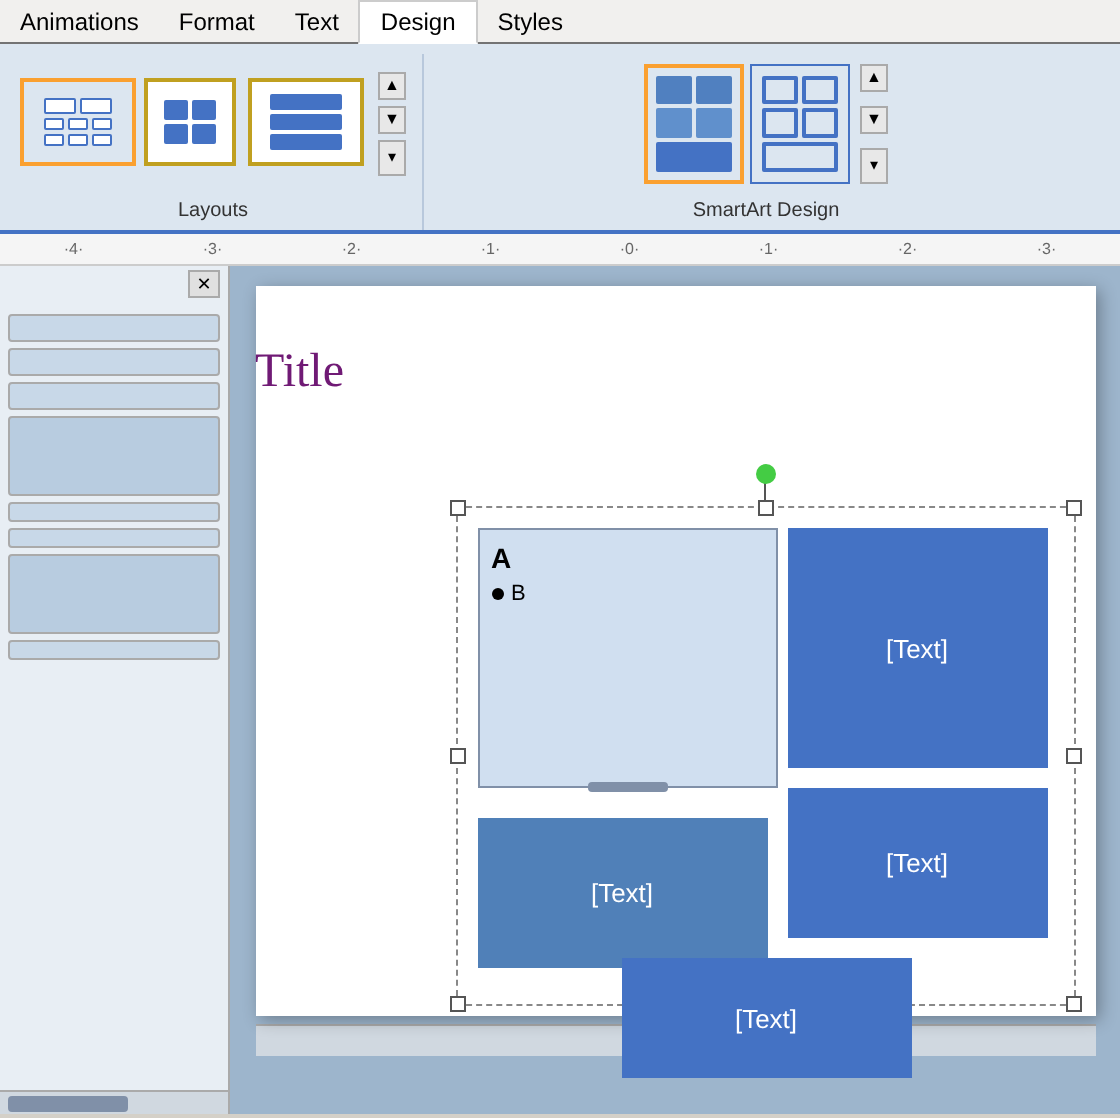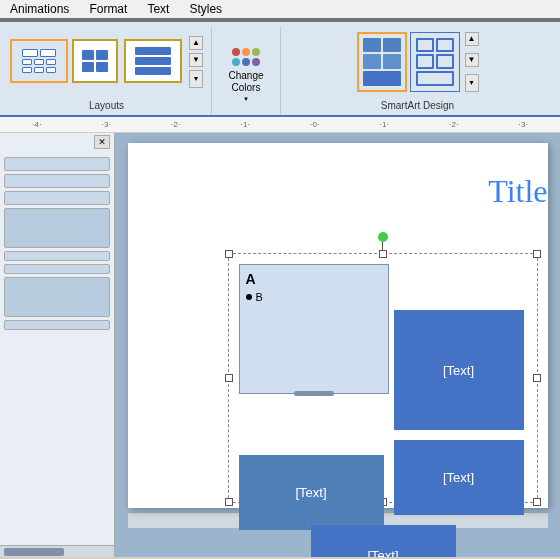--- a/index.html
+++ b/index.html
@@ -2,21 +2,21 @@
 <html><head>
   <meta charset="utf-8">
   <style>
     * { box-sizing: border-box; margin: 0; padding: 0; }
     body { font-family: 'Segoe UI', Arial, sans-serif; font-size: 12px; background: #d4d0c8; width: 560px; height: 559px; overflow: hidden; }
 
     
     .menu-bar {
       display: flex;
       background: #f1f0ee;
-      border-bottom: 4px solid #737373;
+      border-bottom: 1px solid #737373;
       height: 22px;
       align-items: stretch;
     }
     .menu-item {
       padding: 3px 10px;
       font-size: 12px;
       cursor: pointer;
       display: flex;
       align-items: center;
     }
@@ -294,24 +294,24 @@
     .slide {
       background: #fff;
       width: 420px;
       height: 365px;
       position: relative;
       box-shadow: 2px 2px 8px rgba(0,0,0,0.3);
     }
 
     
     .slide-title {
-      text-align: right;
-      font-size: 32px;
+      text-align: left;
+      font-size: 24px;
       font-family: 'Times New Roman', serif;
-      color: #3b82f6;
+      color: #701a75;
       margin-top: 30px;
     }
 
     
     .smartart-container {
       position: absolute;
       border: 1px dashed #888;
       left: 100px;
       top: 110px;
       width: 310px;
@@ -357,21 +357,20 @@
 
     
     .smartart-box {
       position: absolute;
       background: #4472c4;
       display: flex;
       align-items: center;
       justify-content: center;
       color: #fff;
       font-size: 13px;
-      margin-top: 46px;
     }
 
     
     .text-box-a {
       position: absolute;
       left: 10px;
       top: 10px;
       width: 150px;
       height: 130px;
       background: #d0dff0;
@@ -427,20 +426,21 @@
       border-radius: 50%;
     }
   </style>
 </head>
 <body>
 
 <div class="menu-bar">
   <div class="menu-item">Animations</div>
   <div class="menu-item">Format</div>
   <div class="menu-item">Text</div>
+  <div class="menu-item active">Design</div>
   <div class="menu-item">Styles</div>
 </div>
 
 <div class="ribbon">
 
   <div class="ribbon-group">
     <div class="ribbon-group-content">
       <div class="layouts-grid">
 
         <div class="layout-item normal" style="width:58px;height:44px;">
@@ -485,34 +485,20 @@
       </div>
       <div class="layouts-scroll-btn">
         <div class="scroll-arrow">▲</div>
         <div class="scroll-arrow">▼</div>
         <div class="scroll-more">▾</div>
       </div>
     </div>
     <div class="ribbon-group-label">Layouts</div>
   </div>
 
-  <div class="ribbon-group" style="border-right:1px solid #b8c8dc;">
-    <div class="change-colors-btn">
-      <div class="color-dots">
-        <div class="dot" style="background:#c0504d;"></div>
-        <div class="dot" style="background:#f79646;"></div>
-        <div class="dot" style="background:#9bbb59;"></div>
-        <div class="dot" style="background:#4bacc6;"></div>
-        <div class="dot" style="background:#4472c4;"></div>
-        <div class="dot" style="background:#8064a2;"></div>
-      </div>
-      <div class="change-colors-label" style="font-size:10px;text-align:center;line-height:1.2;">Change<br>Colors</div>
-      <div class="dropdown-arrow">▾</div>
-    </div>
-  </div>
 
   <div class="ribbon-group" style="border-right:none;flex:1;">
     <div class="ribbon-group-content">
 
       <div class="smartart-style-item active">
         <div class="smartart-inner">
           <div class="smartart-inner-row">
             <div class="smartart-cell" style="background:#5080c0;"></div>
             <div class="smartart-cell" style="background:#5080c0;"></div>
           </div>

